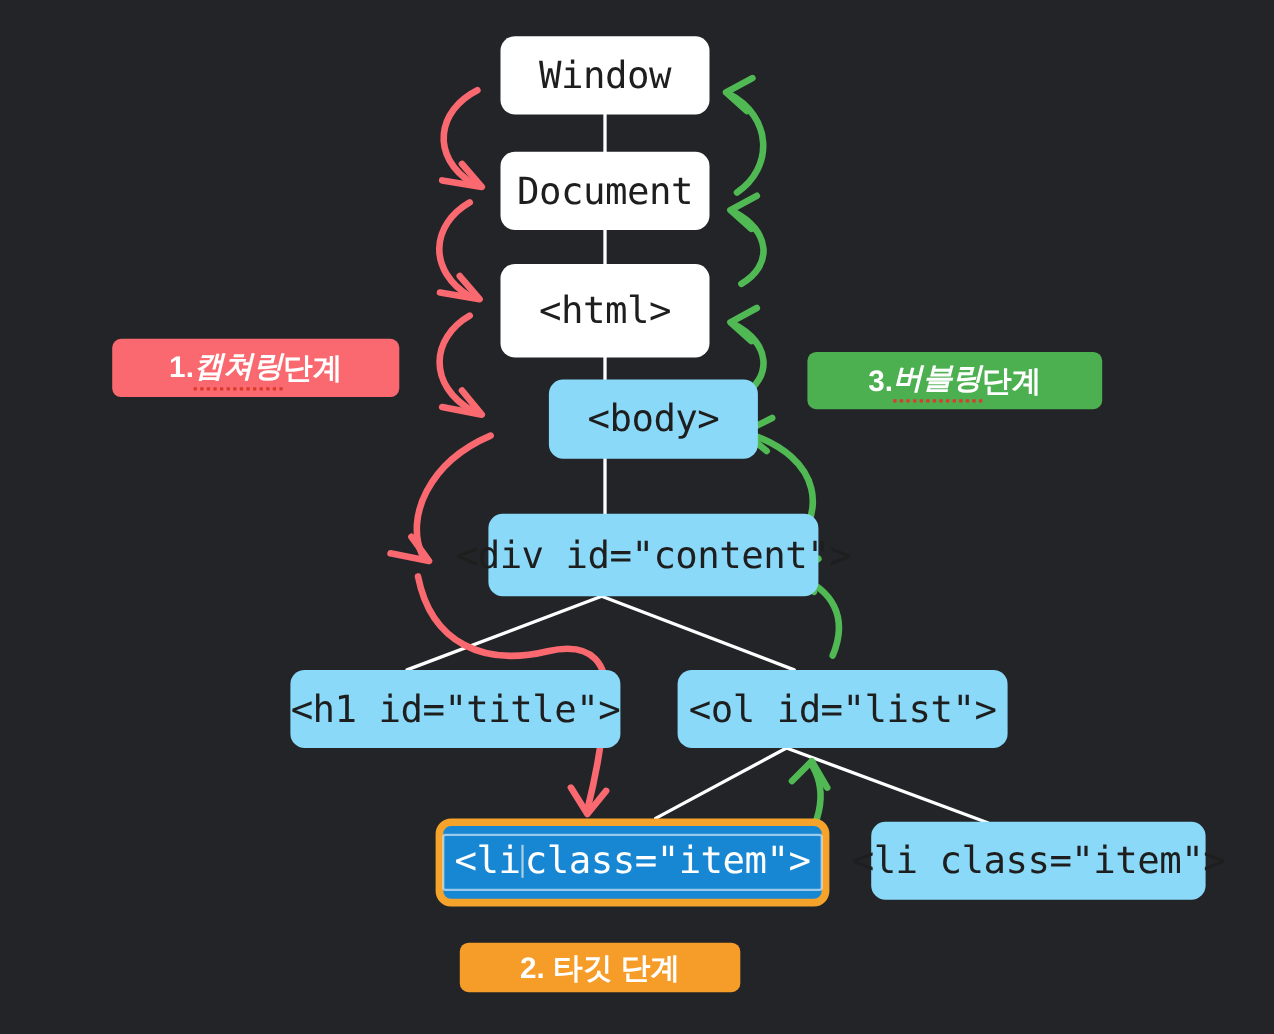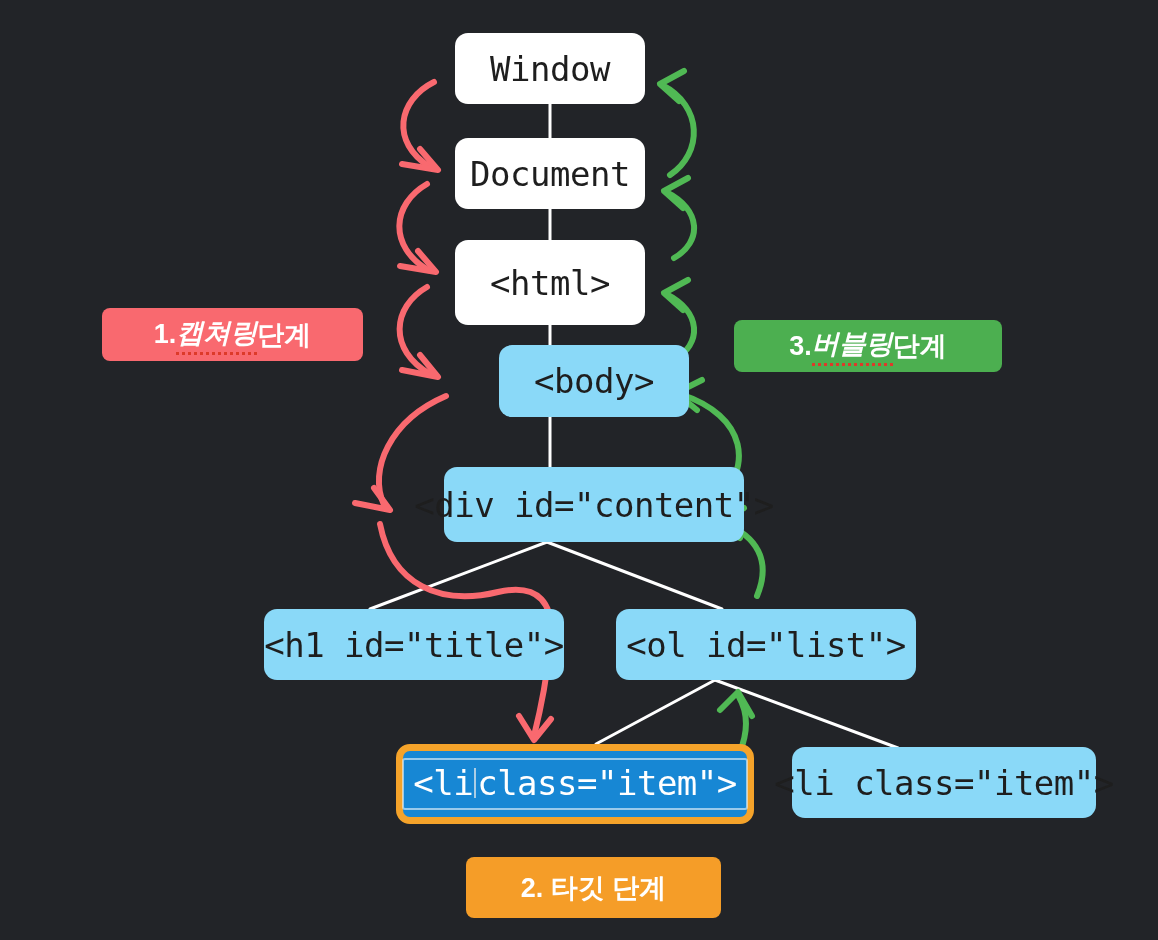--- a/index.html
+++ b/index.html
@@ -59,21 +59,21 @@
   .phase{
     position:absolute;
     display:flex;align-items:center;justify-content:center;
     border-radius:8px;
     font-family:"Liberation Sans","DejaVu Sans",sans-serif;
     font-weight:700;font-size:27px;
     color:#ffffff;white-space:nowrap;
   }
   .phase-capturing{left:102px;top:308px;width:261px;height:53px;background:var(--capturing_accent,#f9696f);}
   .phase-bubbling {left:734px;top:320px;width:268px;height:52px;background:var(--bubbling_label,#4caf50);}
-  .phase-target   {left:418px;top:857px;width:255px;height:61px;background:var(--target_accent,#f59d28);margin-left:48px;}
+  .phase-target   {left:418px;top:857px;width:255px;height:45px;background:var(--target_accent,#f59d28);}
   .squiggle{
     border-bottom:3px dotted var(--spellcheck_underline,#dd3a2a);
     padding-bottom:1px;
     font-style:italic;
   }
 </style>
 </head>
 <body>
 
 <div class="canvas">

